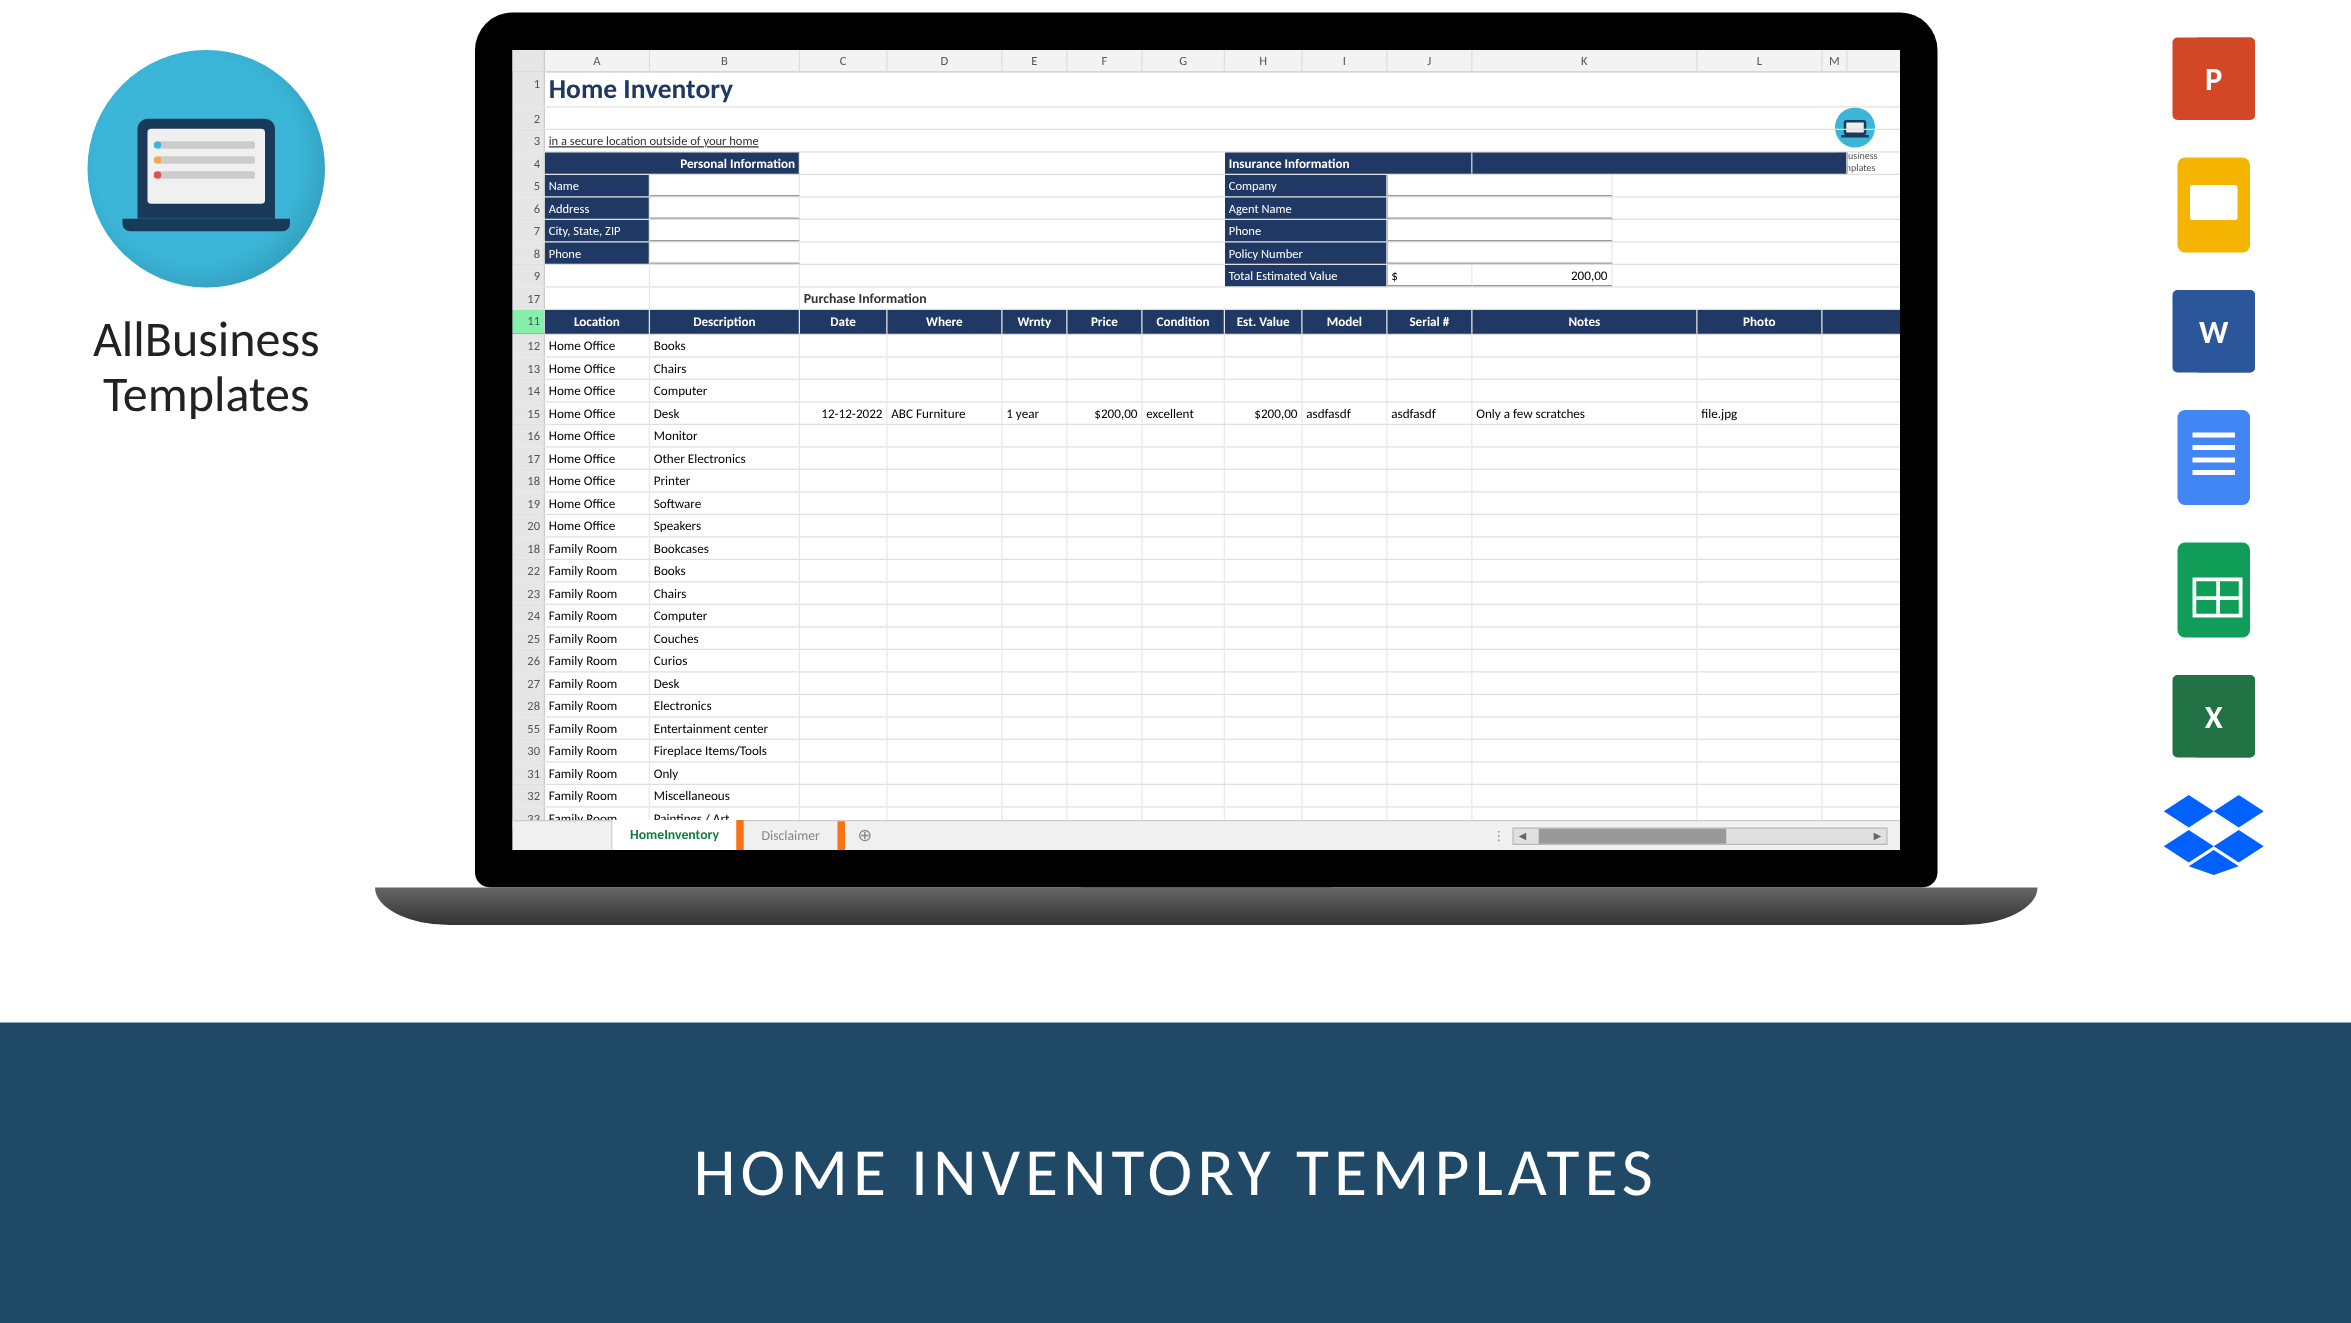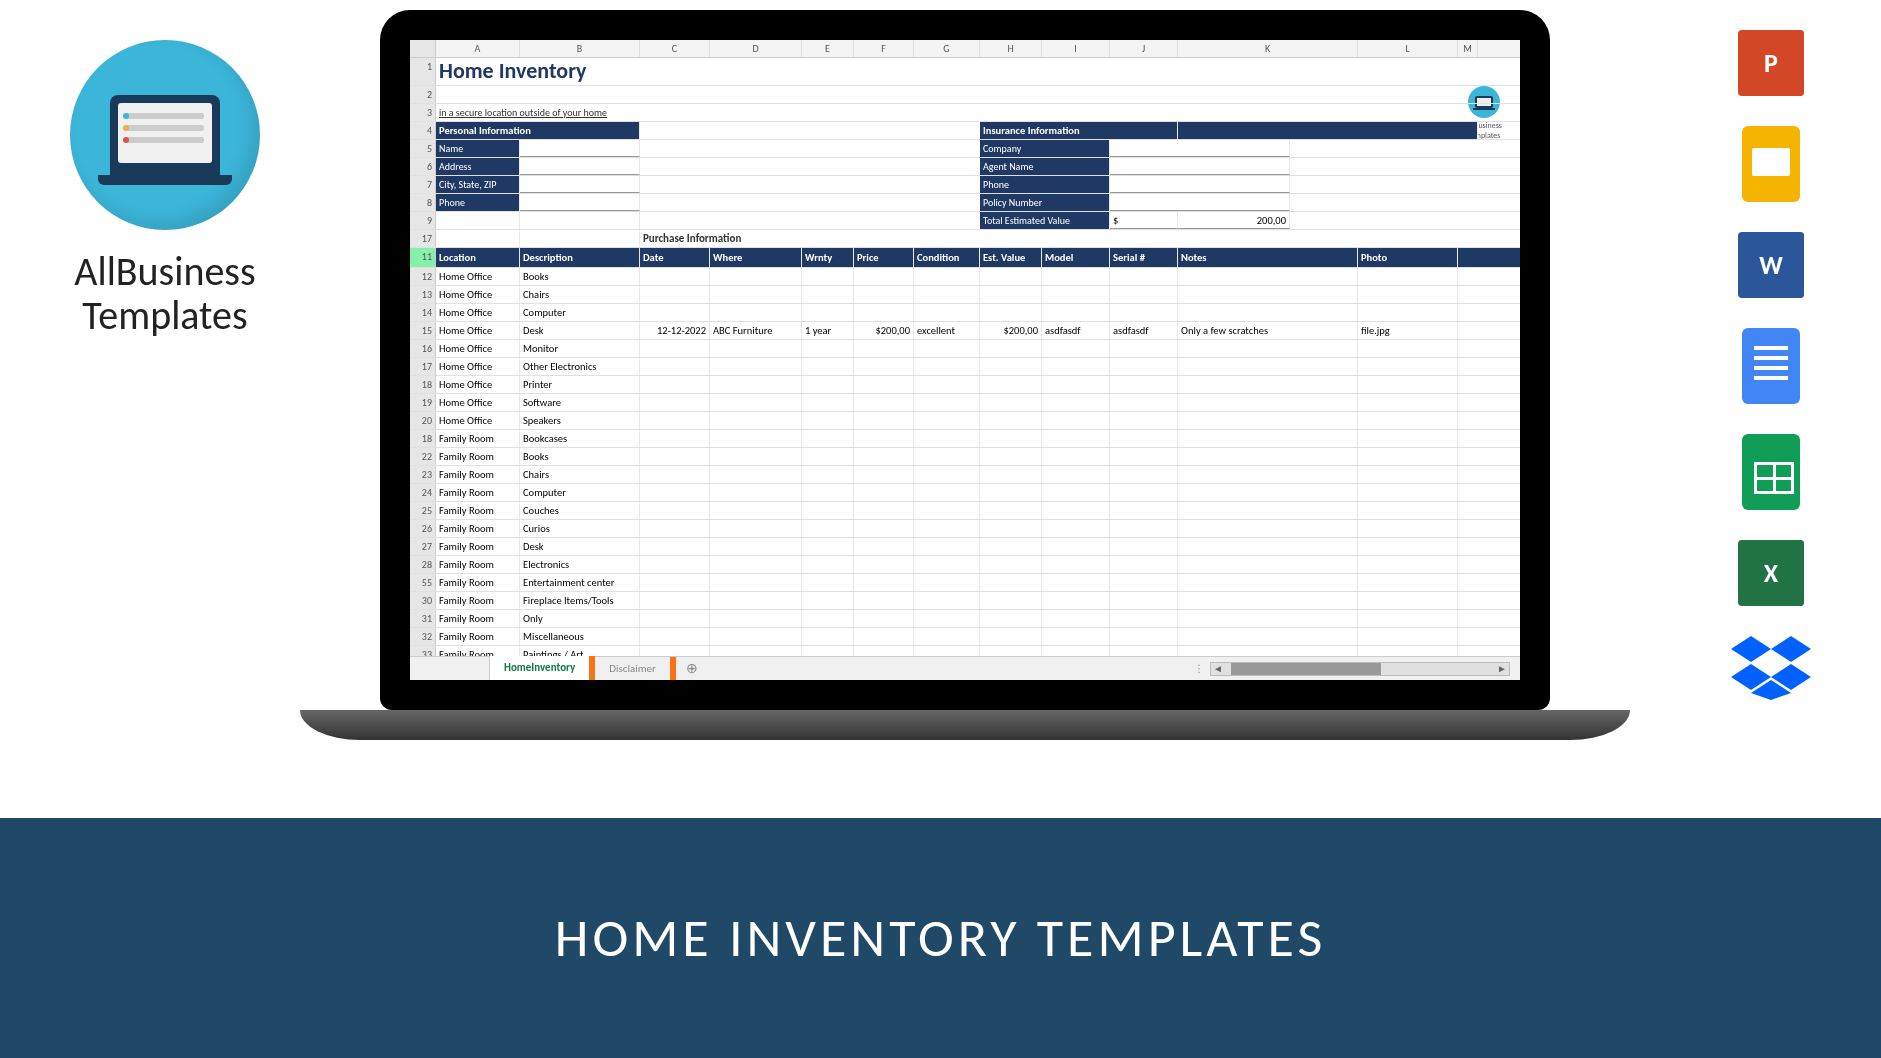--- a/index.html
+++ b/index.html
@@ -168,21 +168,21 @@
 
     .title-row .cell { font-size: 22px; font-weight: bold; color: #1f3864; line-height: 26px; }
     .title-row { height: 28px; }
     .subtitle { font-size: 10px; color: #333; }
     .subtitle.underline { text-decoration: underline; }
 
     .dark-header { background: #1f3864; color: #fff; font-weight: bold; }
     .dark-label { background: #1f3864; color: #fff; font-size: 10px; }
 
     .col-hdr-row { background: #1f3864; color: #fff; height: 20px; }
-    .col-hdr-row .cell { font-weight: bold; text-align: left; font-size: 10.5px; line-height: 20px; }
+    .col-hdr-row .cell { font-weight: bold; text-align: center; font-size: 10.5px; line-height: 20px; }
 
     .sect-hdr { font-weight: bold; font-size: 11px; color: #333; }
     .rightalign { text-align: right; }
 
     
     .mini-logo {
       position: absolute;
       right: 18px;
       top: 28px;
       text-align: center;
@@ -334,21 +334,21 @@
           <div class="cell subtitle" style="width:400px;border-right:none;margin-top:40px;">Store copy of inventory and photos</div>
         </div>
 
         <div class="grid-row">
           <div class="row-num">3</div>
           <div class="cell subtitle underline" style="width:400px;border-right:none;">in a secure location outside of your home</div>
         </div>
 
         <div class="grid-row">
           <div class="row-num">4</div>
-          <div class="cell cA dark-header" style="width:204px;">Personal Information</div>
+          <div class="cell cA dark-header" style="width:204px;text-align:right;">Personal Information</div>
           <div class="cell" style="width:340px;border-right:none;"></div>
           <div class="cell dark-header" style="width:198px;">Insurance Information</div>
           <div class="cell dark-header" style="width:300px;"></div>
         </div>
 
         <div class="grid-row">
           <div class="row-num">5</div>
           <div class="cell cA dark-label">Name</div>
           <div class="cell cB" style="border-bottom:1px solid #999;"></div>
           <div class="cell" style="width:340px;border-right:none;"></div>

